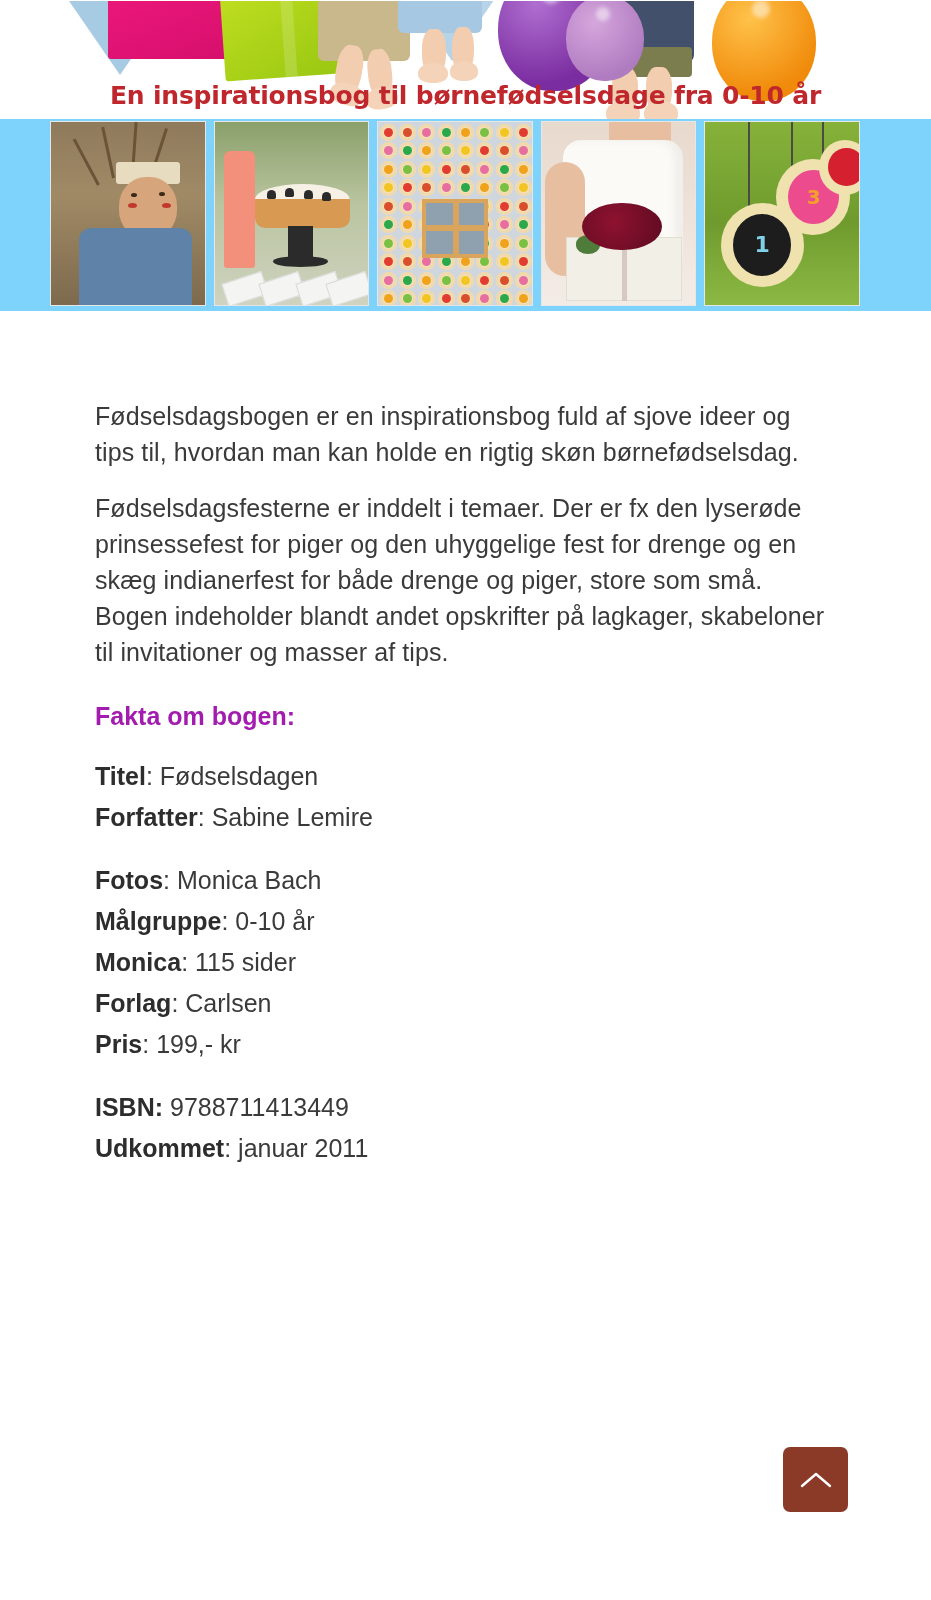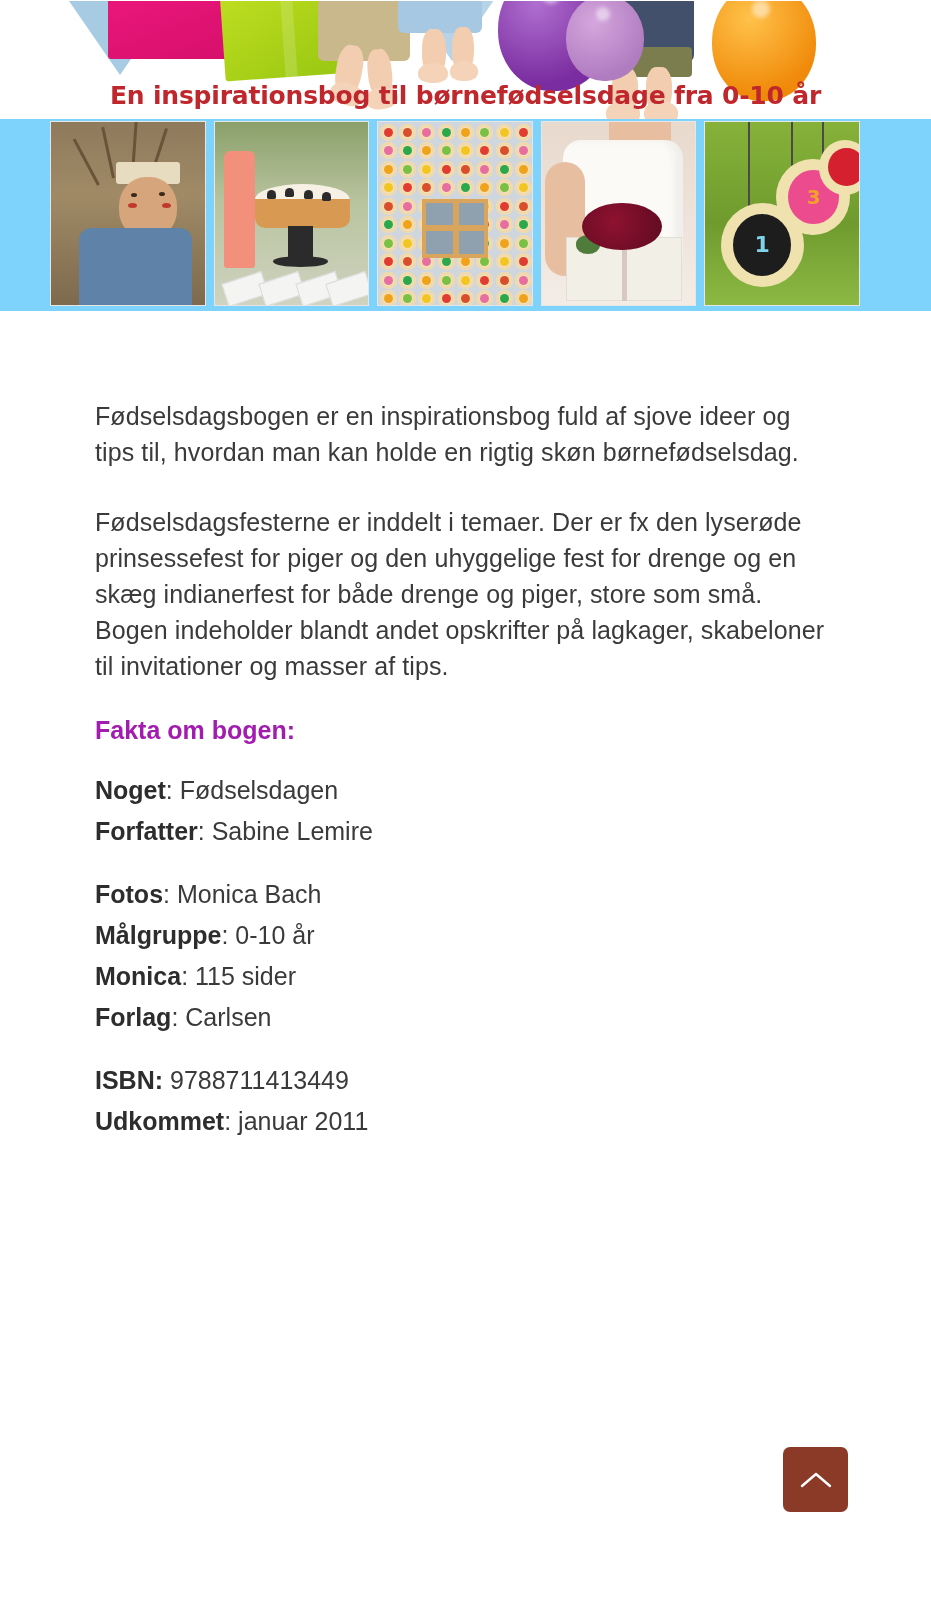--- a/index.html
+++ b/index.html
@@ -179,21 +179,21 @@
     top: 398px;
     width: 740px;
   }
   .para {
     font-size: 25px;
     line-height: 36px;
     color: #3a3a3a;
     margin: 0 0 22px 0;
     letter-spacing: 0.1px;
   }
-  .para.p-first { margin-bottom: 34px; }
+  .para.p-first { margin-bottom: 20px; }
   .section-title {
     font-size: 25px;
     line-height: 36px;
     font-weight: 700;
     color: #a21caf;
     margin: 28px 0 22px 0;
   }
   .facts-block { margin: 0 0 22px 0; }
   .fact-line {
     font-size: 25px;
@@ -562,28 +562,29 @@
 </div>
 
 <div class="content">
 
   <p class="para p-first">Fødselsdagsbogen er en inspirationsbog fuld af sjove ideer og tips til, hvordan man kan holde en rigtig skøn børnefødselsdag.</p>
   <p class="para">Fødselsdagsfesterne er inddelt i temaer. Der er fx den lyserøde prinsessefest for piger og den uhyggelige fest for drenge og en skæg indianerfest for både drenge og piger, store som små. Bogen indeholder blandt andet opskrifter på lagkager, skabeloner til invitationer og masser af tips.</p>
 
   <div class="section-title">Fakta om bogen:</div>
 
   <div class="facts-block" id="facts-group-1">
-      <div class="fact-line"><b>Noget</b><span>: Fødselsdagen</span></div>
+      <div class="fact-line"><b>Titel</b><span>: Fødselsdagen</span></div>
       <div class="fact-line"><b>Forfatter</b><span>: Sabine Lemire</span></div>
     </div>
   <div class="facts-block" id="facts-group-2">
       <div class="fact-line"><b>Fotos</b><span>: Monica Bach</span></div>
       <div class="fact-line"><b>Målgruppe</b><span>: 0-10 år</span></div>
       <div class="fact-line"><b>Monica</b><span>: 115 sider</span></div>
       <div class="fact-line"><b>Forlag</b><span>: Carlsen</span></div>
+      <div class="fact-line"><b>Pris</b><span>: 199,- kr</span></div>
     </div>
   <div class="facts-block" id="facts-group-3">
       <div class="fact-line"><b>ISBN:</b><span>  9788711413449</span></div>
       <div class="fact-line"><b>Udkommet</b><span>: januar 2011</span></div>
     </div>
 
 </div>
 
 <div class="scroll-top">
   <span>

